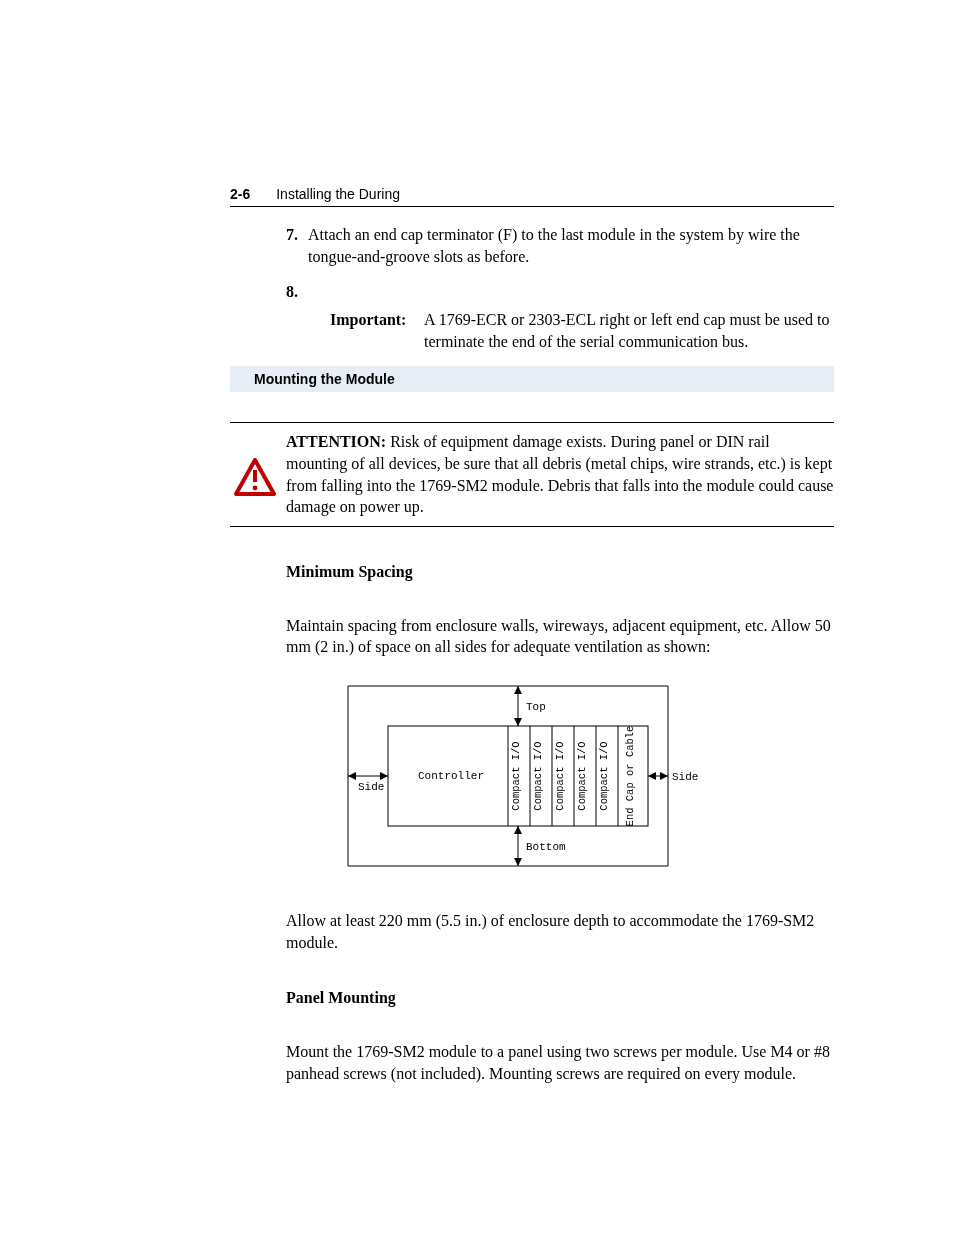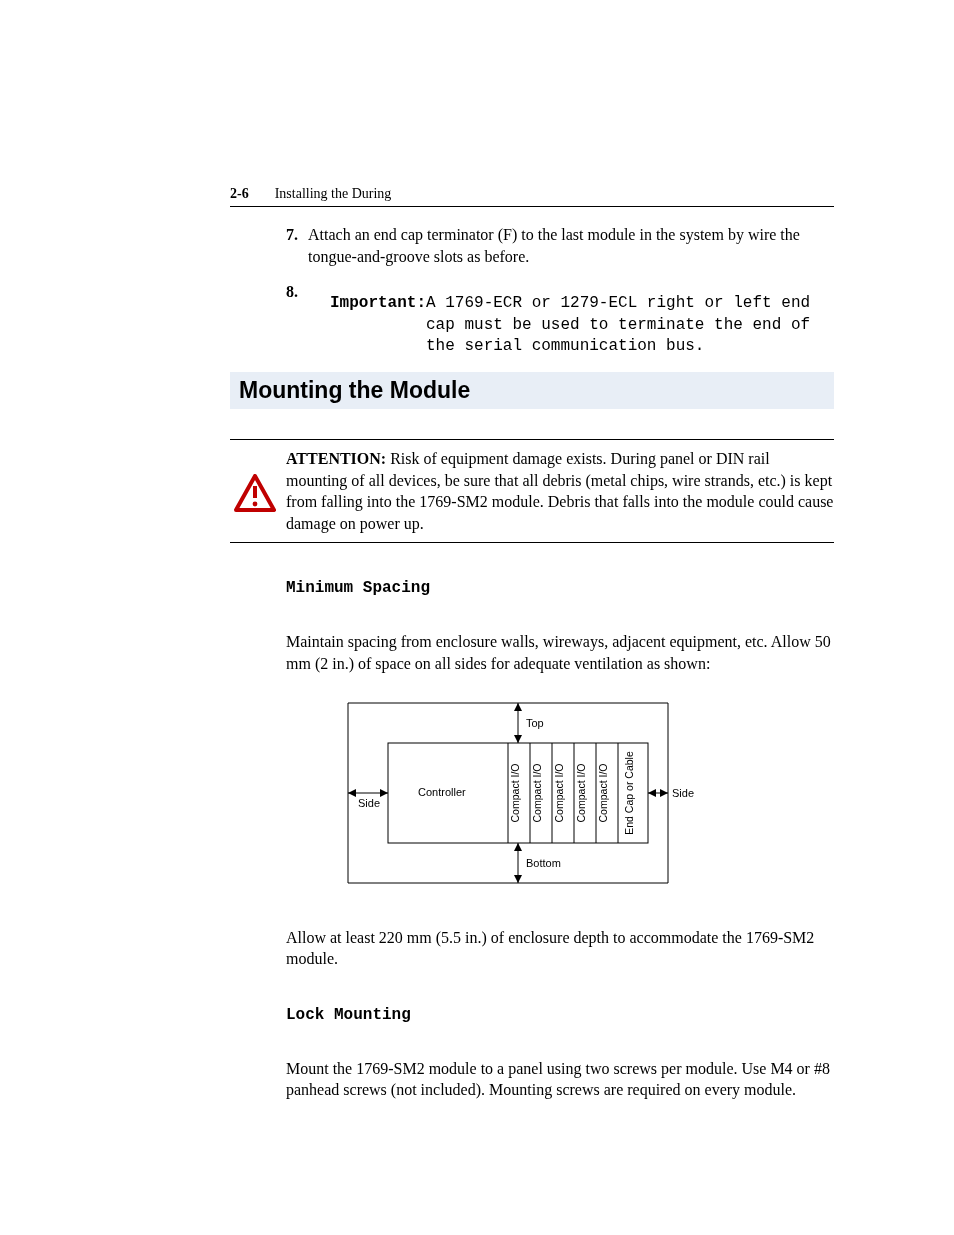--- a/index.html
+++ b/index.html
@@ -17,21 +17,21 @@
   }
   .header {
     position: absolute;
     top: 186px;
     left: 230px;
     right: 120px;
   }
   .header-line {
     display: flex;
     align-items: baseline;
-    font-family: Liberation Serif, serif;
+    font-family: Liberation Sans, sans-serif;
     font-size: 14px;
     border-bottom: 1.5px solid #000;
     padding-bottom: 4px;
   }
   .header-pagenum {
     font-weight: bold;
     margin-right: 26px;
   }
   .content {
     margin-top: 44px;
@@ -44,36 +44,35 @@
   }
   .step-num {
     font-weight: bold;
     min-width: 22px;
   }
   .step-body {
     flex: 1;
   }
   .important-block {
     display: flex;
-    margin-top: 12px;
+    margin-top: 28px;
     margin-left: 22px;
     line-height: 1.35;
-    font-family: Liberation Mono, monospace;
   }
   .important-label {
     font-weight: bold;
     min-width: 94px;
   }
   .important-body { flex: 1; }
   .section-title {
     font-family: Arial, Helvetica, sans-serif;
     font-weight: bold;
-    font-size: 23px;
+    font-size: 14px;
     background: #e8eef6;
-    padding: 5px 8px 5px 9px;
+    padding: 5px 8px 5px 24px;
     margin-left: -56px;
   }
   .attn-wrap {
     margin-left: -56px;
     margin-top: 30px;
   }
   .attn-rule { border-top: 1.3px solid #000; }
   .attn-row {
     display: flex;
     align-items: center;
@@ -86,32 +85,32 @@
     justify-content:center;
     padding-top:4px;
   }
   .attn-text {
     flex: 1;
     line-height: 1.35;
     padding-left: 6px;
   }
   .attn-label { font-weight: bold; }
   .subhead {
-    font-family: Liberation Mono, monospace;
+    font-family: Liberation Serif, serif;
     font-weight: bold;
     font-size: 16px;
     margin-top: 36px;
     margin-bottom: 10px;
   }
   .para { line-height: 1.35; margin-bottom: 10px; margin-top: 34px; }
 
   
   .diagram {
     margin: 18px 0 22px 22px;
-    font-family: Liberation Sans, sans-serif;
+    font-family: Liberation Mono, monospace;
     font-size: 11px;
   }
   .diag-svg { display:block; }
 </style>
 </head>
 <body>
 
 <div class="page">
 
   <div class="header">
@@ -126,21 +125,21 @@
     <div class="step">
       <div class="step-num">7.</div>
       <div class="step-body">Attach an end cap terminator (F) to the last module in the system by wire the tongue-and-groove slots as before.</div>
     </div>
 
     <div class="step">
       <div class="step-num">8.</div>
       <div class="step-body">
         <div class="important-block">
           <div class="important-label">Important:</div>
-          <div class="important-body">A 1769-ECR or 1279-ECL right or left end cap must be used to terminate the end of the serial communication bus.</div>
+          <div class="important-body">A 1769-ECR or 2303-ECL right or left end cap must be used to terminate the end of the serial communication bus.</div>
         </div>
       </div>
     </div>
 
     <div class="section-title">Mounting the Module</div>
 
     <div class="attn-wrap">
       <div class="attn-rule"></div>
       <div class="attn-row">
         <div class="attn-icon">
@@ -202,17 +201,17 @@
         <text x="233" y="100" font-size="10.5" transform="rotate(-90 233 100)" text-anchor="middle">Compact I/O</text>
         <text x="255" y="100" font-size="10.5" transform="rotate(-90 255 100)" text-anchor="middle">Compact I/O</text>
         <text x="277" y="100" font-size="10.5" transform="rotate(-90 277 100)" text-anchor="middle">Compact I/O</text>
         <text x="299" y="100" font-size="10.5" transform="rotate(-90 299 100)" text-anchor="middle">Compact I/O</text>
         <text x="325" y="100" font-size="10.5" transform="rotate(-90 325 100)" text-anchor="middle">End Cap or Cable</text>
       </svg>
     </div>
 
     <div class="para">Allow at least 220 mm (5.5 in.) of enclosure depth to accommodate the 1769-SM2 module.</div>
 
-    <div class="subhead">Lock Mounting</div>
+    <div class="subhead">Panel Mounting</div>
     <div class="para">Mount the 1769-SM2 module to a panel using two screws per module. Use M4 or #8 panhead screws (not included). Mounting screws are required on every module.</div>
 
   </div>
 </div>
 
 </body></html>

